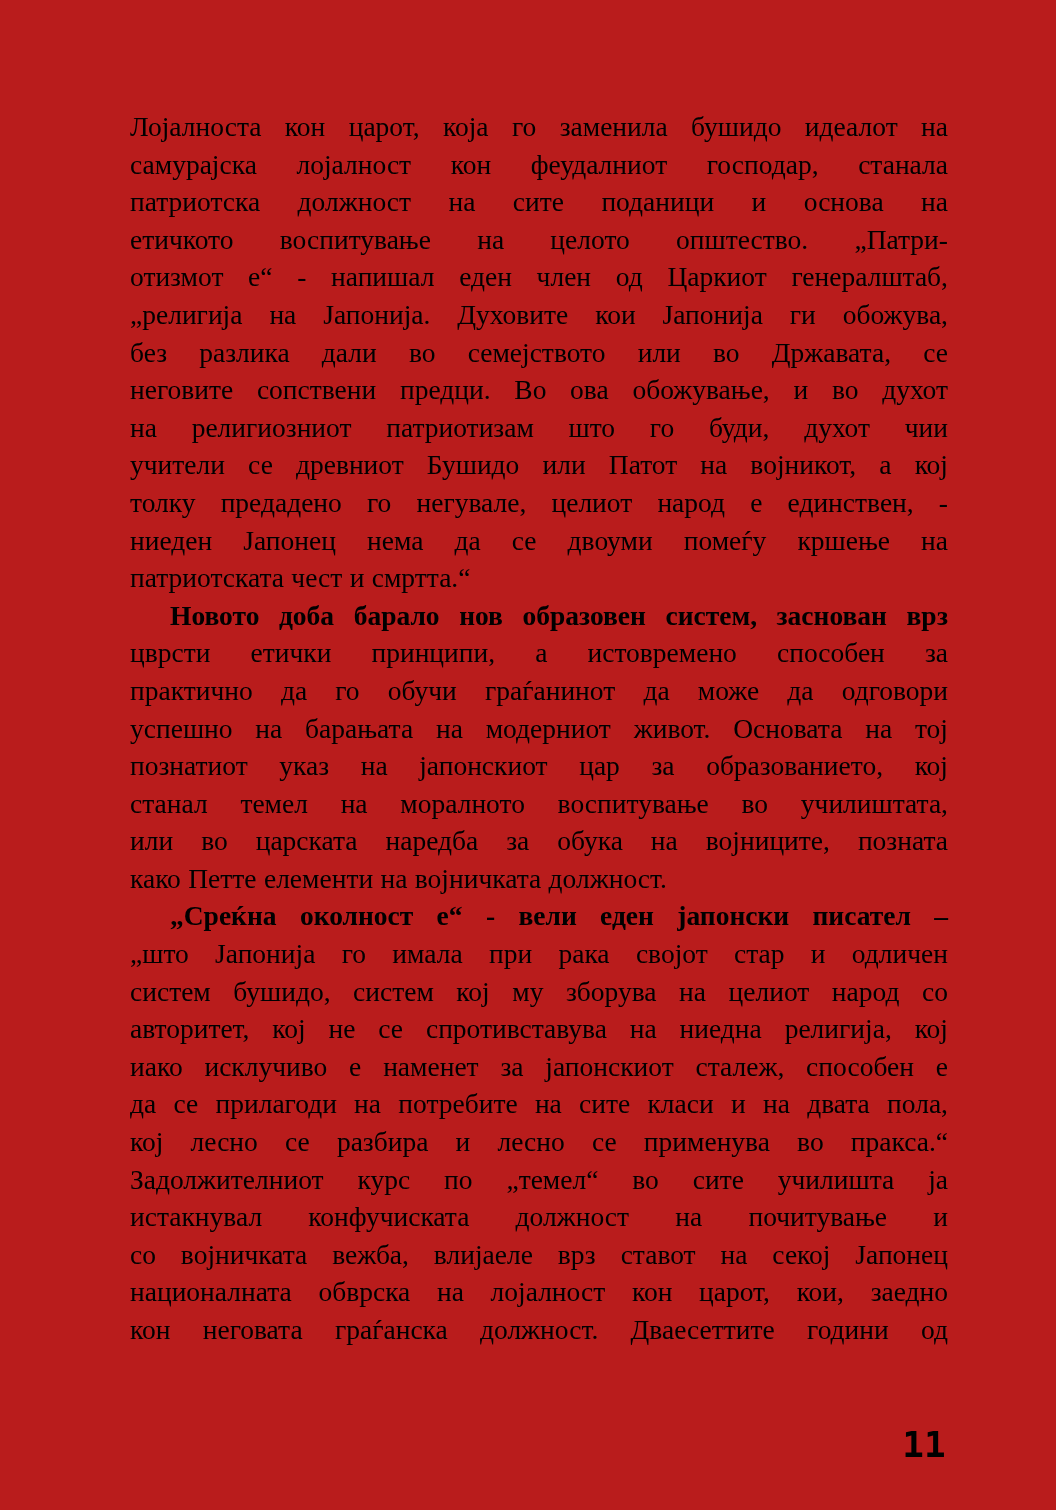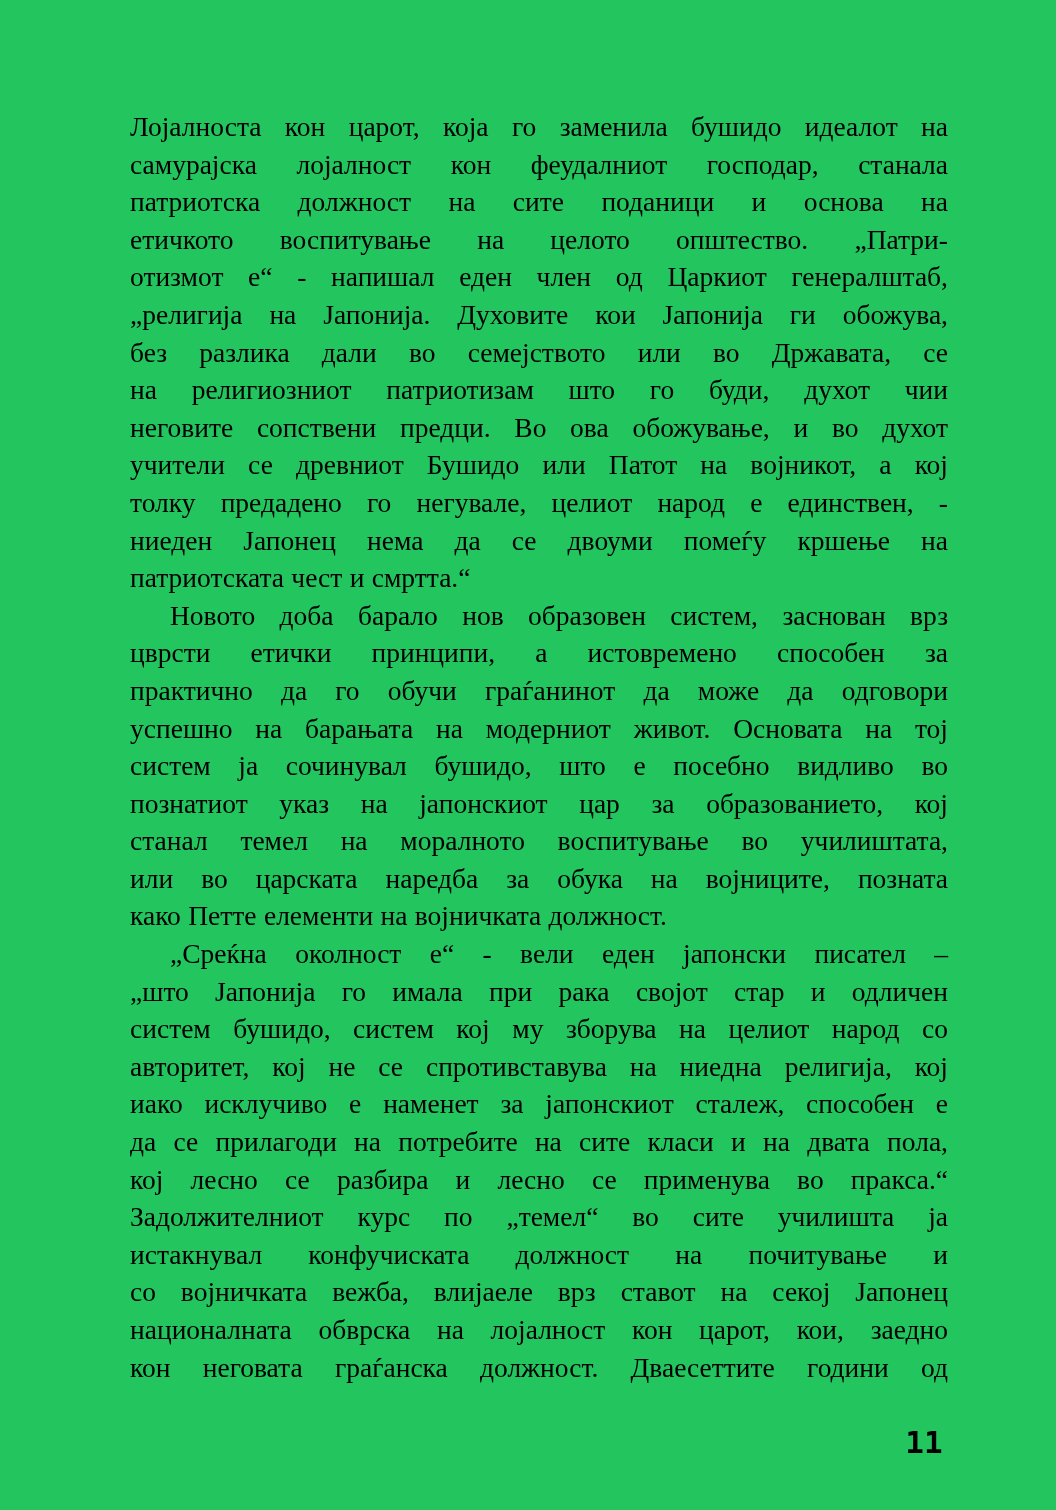--- a/index.html
+++ b/index.html
@@ -4,21 +4,21 @@
 <style>
   html, body {
     margin: 0;
     padding: 0;
     background: #ffffff;
   }
   .page {
     position: relative;
     width: 1056px;
     height: 1510px;
-    background: #22c55e;
+    background: #b91c1c;
     overflow: hidden;
     font-family: "Liberation Serif", serif;
     color: #000000;
   }
   .text-block {
     position: absolute;
     left: 130px;
     top: 108px;
     width: 818px;
     font-size: 27.5px;
@@ -28,56 +28,56 @@
     text-align: justify;
     text-align-last: justify;
     word-spacing: 0.5px;
   }
   .text-line.flush {
     text-align: right;
     text-align-last: left;
   }
   .text-line.indent {
     text-indent: 40px;
+    font-weight: bold;
   }
   .page-number {
     position: absolute;
     left: 900px;
     top: 1424px;
     width: 48px;
     text-align: center;
     font-family: "DejaVu Sans Mono", monospace;
     font-weight: bold;
-    font-size: 31px;
+    font-size: 36px;
     color: #000000;
   }
 </style>
 </head>
 <body>
 
 <div class="page">
   <div class="text-block">
       <div class="text-line">Лојалноста кон царот, која го заменила бушидо идеалот на</div>
       <div class="text-line">самурајска лојалност кон феудалниот господар, станала</div>
       <div class="text-line">патриотска должност на сите поданици и основа на</div>
       <div class="text-line">етичкото воспитување на целото општество. „Патри-</div>
       <div class="text-line">отизмот е“ - напишал еден член од Царкиот генералштаб,</div>
       <div class="text-line">„религија на Јапонија. Духовите кои Јапонија ги обожува,</div>
       <div class="text-line">без разлика дали во семејството или во Државата, се</div>
+      <div class="text-line">неговите сопствени предци. Во ова обожување, и во духот</div>
       <div class="text-line">на религиозниот патриотизам што го буди, духот чии</div>
-      <div class="text-line">неговите сопствени предци. Во ова обожување, и во духот</div>
       <div class="text-line">учители се древниот Бушидо или Патот на војникот, а кој</div>
       <div class="text-line">толку предадено го негувале, целиот народ е единствен, -</div>
       <div class="text-line">ниеден Јапонец нема да се двоуми помеѓу кршење на</div>
       <div class="text-line flush">патриотската чест и смртта.“</div>
       <div class="text-line indent">Новото доба барало нов образовен систем, заснован врз</div>
       <div class="text-line">цврсти етички принципи, а истовремено способен за</div>
       <div class="text-line">практично да го обучи граѓанинот да може да одговори</div>
       <div class="text-line">успешно на барањата на модерниот живот. Основата на тој</div>
-      <div class="text-line">систем ја сочинувал бушидо, што е посебно видливо во</div>
       <div class="text-line">познатиот указ на јапонскиот цар за образованието, кој</div>
       <div class="text-line">станал темел на моралното воспитување во училиштата,</div>
       <div class="text-line">или во царската наредба за обука на војниците, позната</div>
       <div class="text-line flush">како Петте елементи на војничката должност.</div>
       <div class="text-line indent">„Среќна околност е“ - вели еден јапонски писател –</div>
       <div class="text-line">„што Јапонија го имала при рака својот стар и одличен</div>
       <div class="text-line">систем бушидо, систем кој му зборува на целиот народ со</div>
       <div class="text-line">авторитет, кој не се спротивставува на ниедна религија, кој</div>
       <div class="text-line">иако исклучиво е наменет за јапонскиот сталеж, способен е</div>
       <div class="text-line">да се прилагоди на потребите на сите класи и на двата пола,</div>

